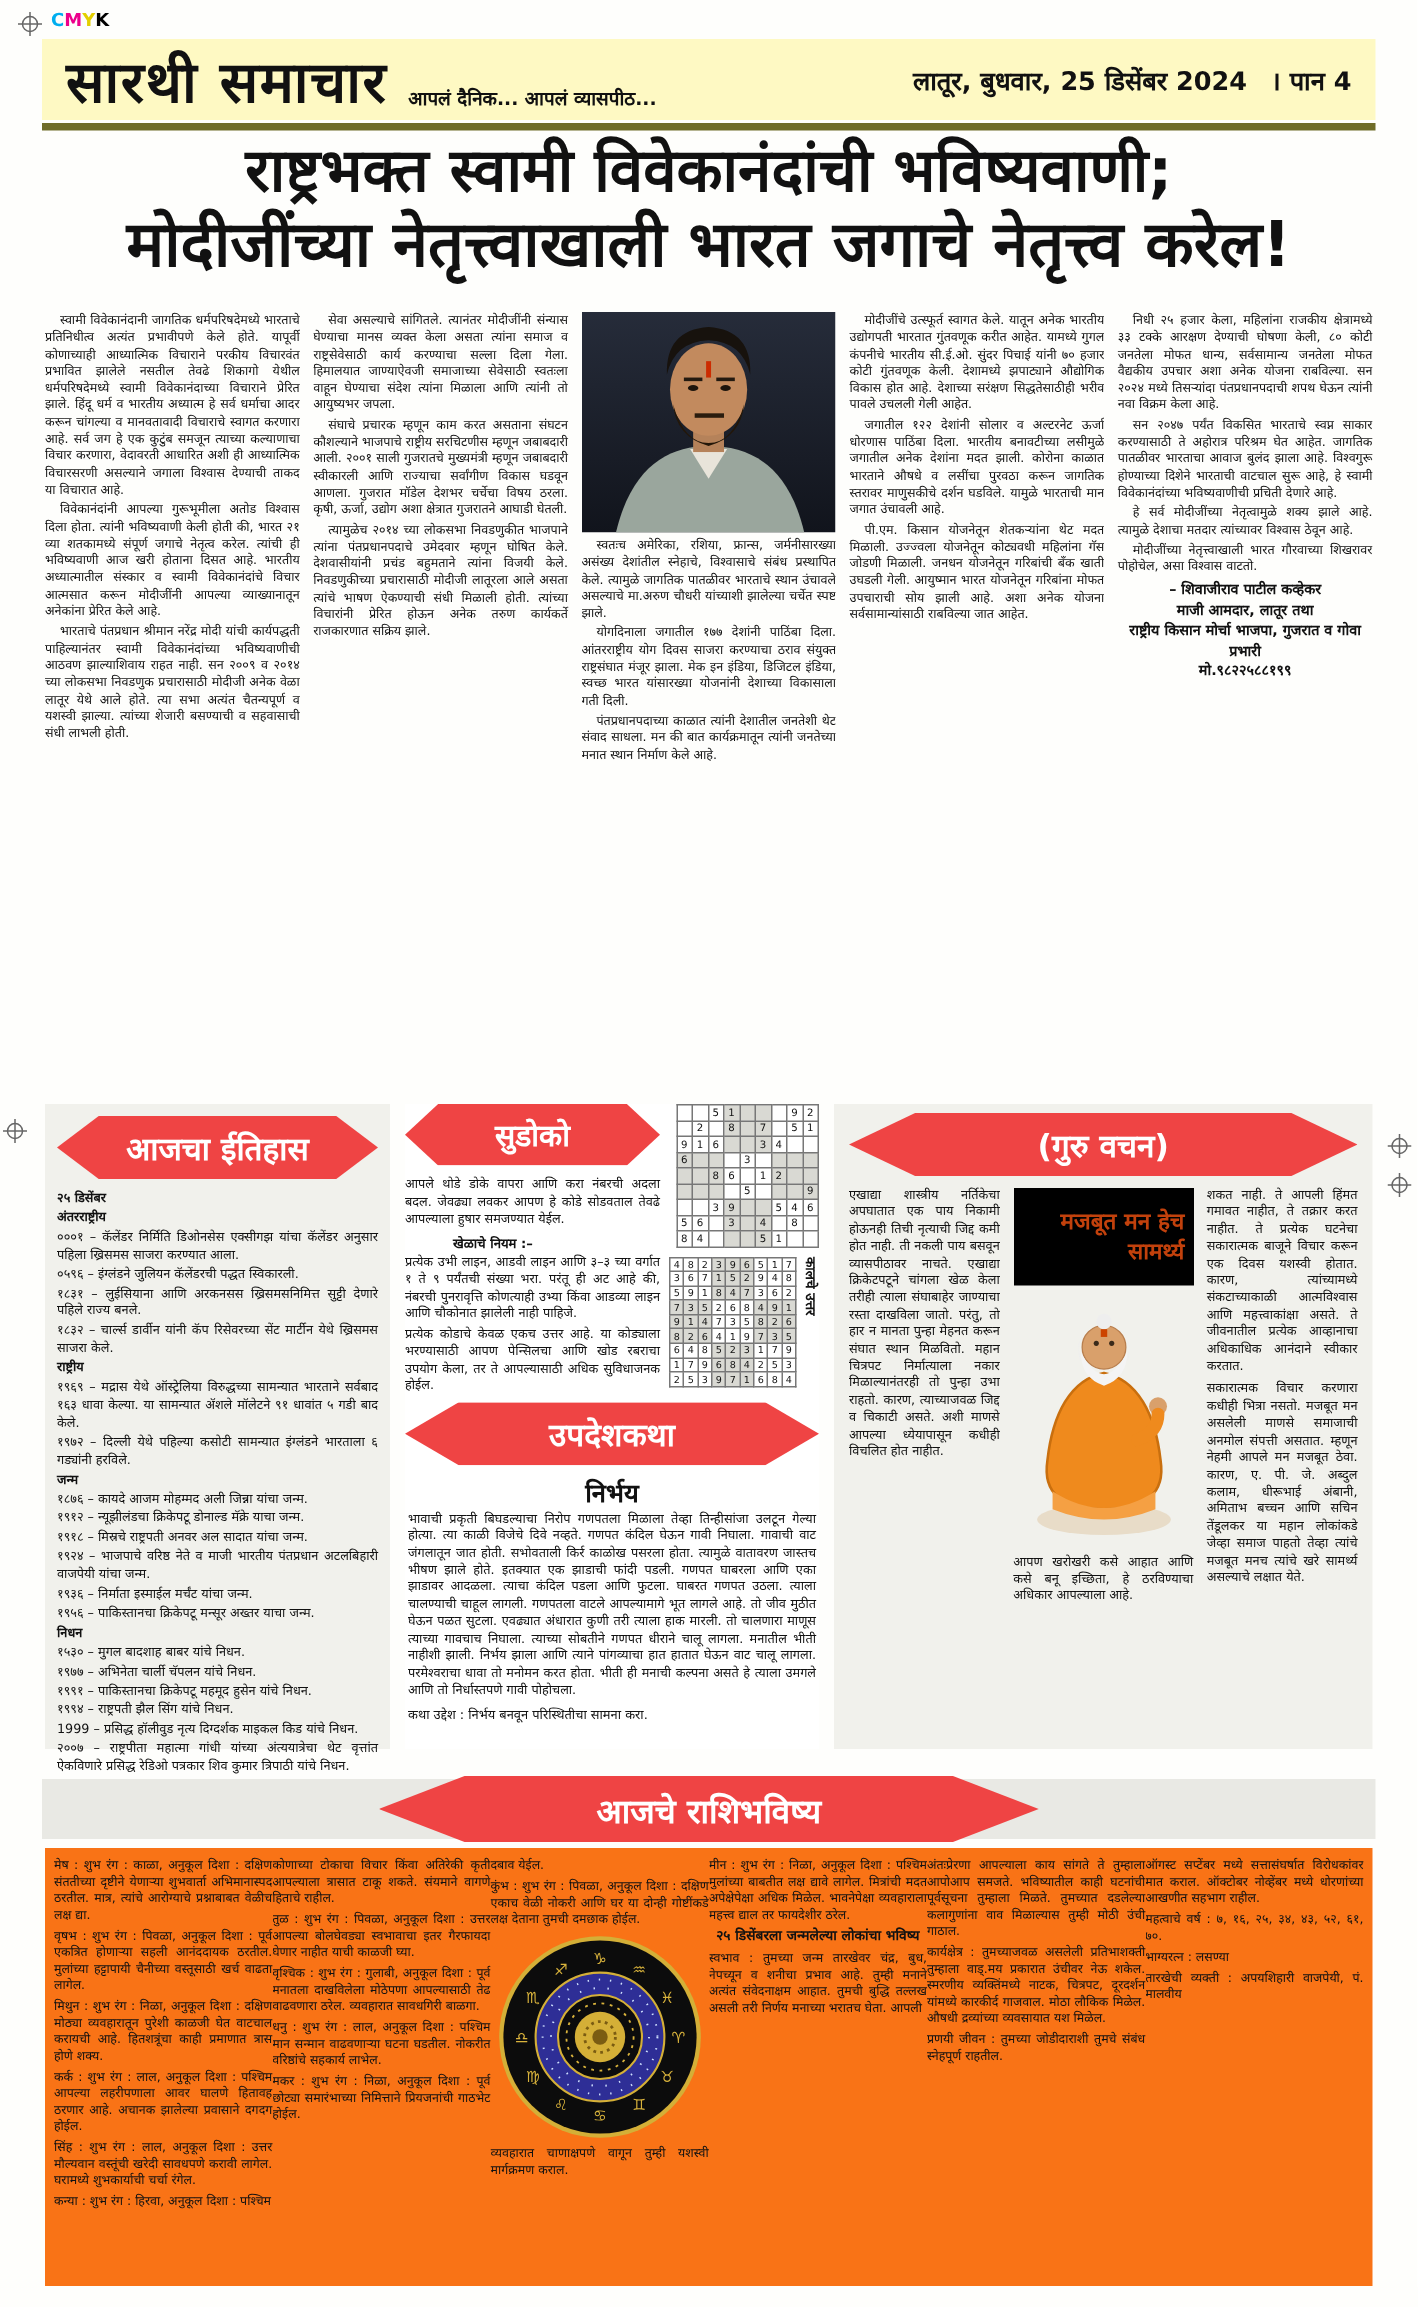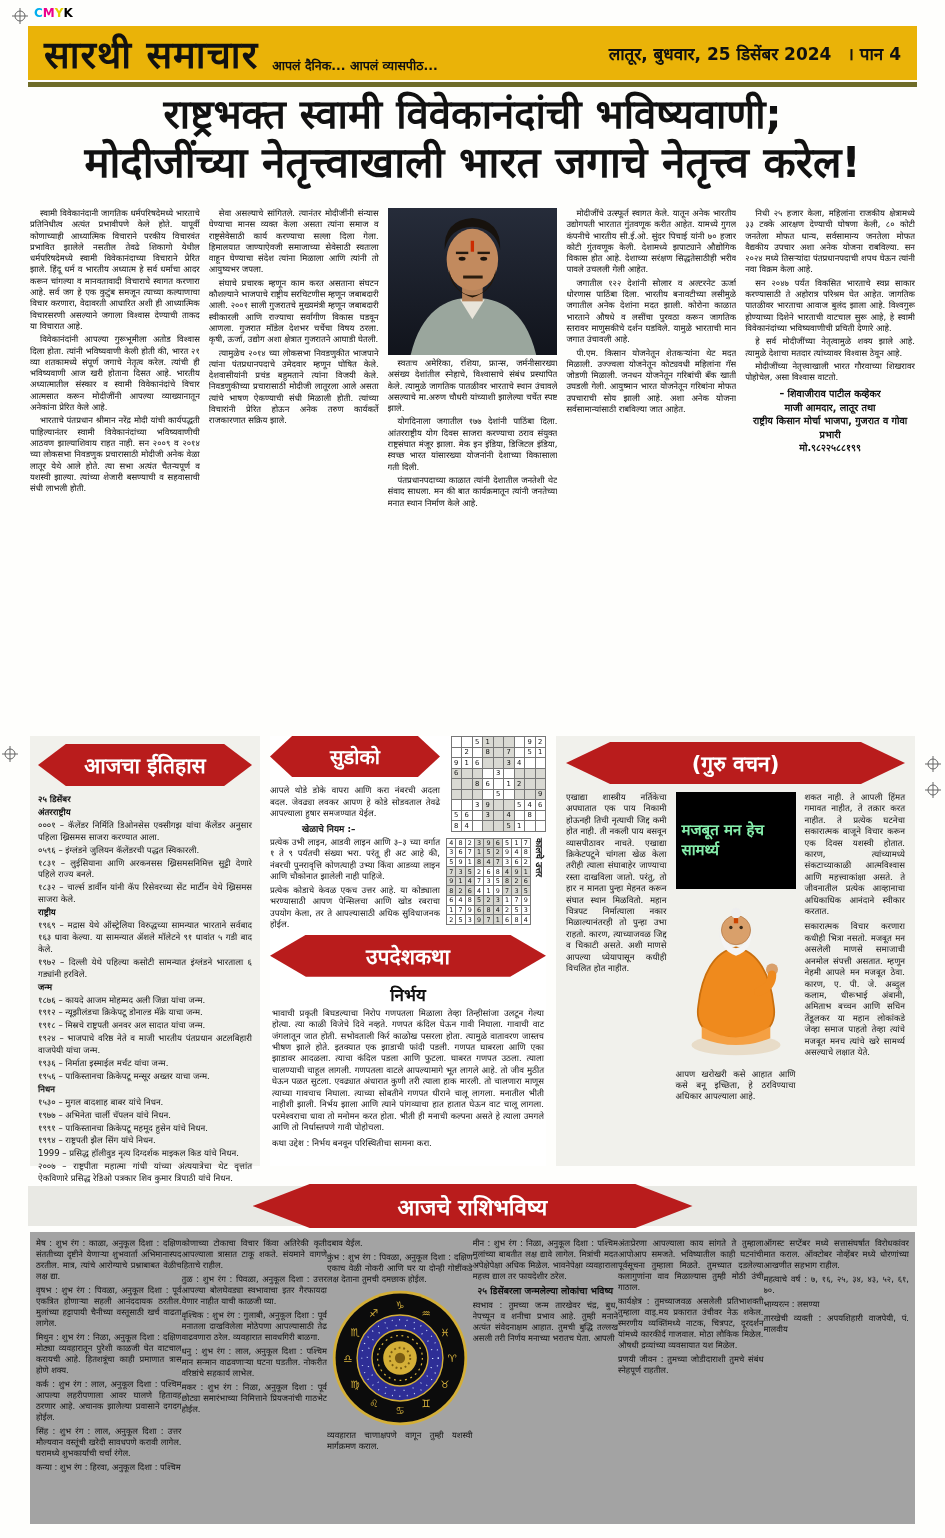--- a/index.html
+++ b/index.html
@@ -4,21 +4,21 @@
 <style>
   html,body{margin:0;padding:0;background:#fff;}
   .page{position:relative;width:945px;height:1538px;background:#fefefc;font-family:"DejaVu Sans","Liberation Sans",sans-serif;color:#111;overflow:hidden;}
 
   
   .regmark{position:absolute;width:16px;height:16px;}
   .cmyk{position:absolute;font-weight:bold;font-size:12px;font-family:"DejaVu Sans",sans-serif;}
   .cmyk .c{color:#00aeef}.cmyk .m{color:#ec008c}.cmyk .y{color:#e3cf00}.cmyk .k{color:#000}
 
   
-  .masthead{position:absolute;left:28px;top:26px;width:889px;height:54px;background:#eab308;display:flex;align-items:center;padding:0 16px;box-sizing:border-box;}
+  .masthead{position:absolute;left:28px;top:26px;width:889px;height:54px;background:#fef9c3;display:flex;align-items:center;padding:0 16px;box-sizing:border-box;}
   .mast-title{font-size:38px;font-weight:bold;letter-spacing:1px;white-space:nowrap;}
   .mast-tag{font-size:12.5px;font-weight:bold;margin:24px 0 0 14px;white-space:nowrap;}
   .mast-date{margin-left:auto;display:flex;gap:16px;align-items:center;font-size:17px;font-weight:bold;white-space:nowrap;}
   .rule{position:absolute;left:28px;top:82px;width:889px;height:5px;background:#6f6c28;}
 
   
   .headline{position:absolute;left:30px;top:90px;width:885px;text-align:center;font-weight:bold;line-height:1.2;}
   .headline .h1{font-size:40px;}
   .headline .h2{font-size:42px;}
 
@@ -29,21 +29,21 @@
   .photo{width:100%;height:147px;margin-bottom:3px;display:block;}
   .byline{font-weight:bold;text-align:center;font-size:9.6px;line-height:13.5px;margin-top:4px;}
   .byline p{margin:0;text-indent:0;}
 
   
   .sections{position:absolute;left:30px;top:736px;width:885px;height:430px;display:flex;gap:10px;}
   .panel{background:#f1f1ec;box-sizing:border-box;}
   .sec-left{width:230px;padding:8px;}
   .sec-mid{width:276px;background:#fff;box-sizing:border-box;}
   .sec-right{flex:1;padding:6px 10px;}
-  .banner{background:#b91c1c;color:#fff;font-weight:bold;text-align:center;font-size:21px;padding:7px 0;clip-path:polygon(0 50%,13% 0,87% 0,100% 50%,87% 100%,13% 100%);}
+  .banner{background:#ef4444;color:#fff;font-weight:bold;text-align:center;font-size:21px;padding:7px 0;clip-path:polygon(0 50%,13% 0,87% 0,100% 50%,87% 100%,13% 100%);}
   .hist-list{margin-top:8px;font-size:8.5px;line-height:11.9px;text-align:justify;}
   .hist-list .li{margin-bottom:1px;}
   .hist-list .cat{font-weight:bold;}
 
   .sud-top{display:flex;gap:6px;}
   .sud-left{flex:1;}
   .sud-left .banner{font-size:20px;}
   .sud-text{font-size:8.5px;line-height:11.5px;text-align:justify;margin-top:8px;}
   .sud-rules-label{font-weight:bold;font-size:8.8px;margin-top:3px;padding-left:32px;}
   .sud-grids{width:100px;}
@@ -54,26 +54,26 @@
   .sol-wrap{display:flex;gap:2px;justify-content:flex-end;}
   .sol-label{writing-mode:vertical-rl;font-size:9px;font-weight:bold;}
 
   .story-title{font-weight:bold;font-size:17px;text-align:center;margin:6px 0 2px;}
   .story-text{font-size:8.5px;line-height:11.4px;text-align:justify;padding:0 2px;}
   .story-moral{font-size:8.6px;margin-top:4px;padding:0 2px;}
 
   .guru-body{display:flex;gap:9px;margin-top:8px;font-size:8.5px;line-height:11.4px;text-align:justify;}
   .gcol{flex:1;}
   .gmid{width:120px;display:flex;flex-direction:column;gap:6px;align-items:center;}
-  .gbox{background:#000;color:#86efac;font-weight:bold;font-size:15px;text-align:left;padding:28px 6px;line-height:1.35;width:100%;box-sizing:border-box;}
+  .gbox{background:#000;color:#c2410c;font-weight:bold;font-size:15px;text-align:right;padding:12px 6px;line-height:1.35;width:100%;box-sizing:border-box;}
 
   
   .horo-strip{position:absolute;left:28px;top:1186px;width:889px;height:40px;background:#e9e9e4;display:flex;align-items:center;justify-content:center;}
   .horo-strip .banner{width:440px;font-size:22px;}
-  .horo-body{position:absolute;left:30px;top:1232px;width:885px;height:292px;background:#a3a3a3;display:flex;gap:0;padding:6px;box-sizing:border-box;font-size:8.3px;line-height:11px;text-align:justify;}
+  .horo-body{position:absolute;left:30px;top:1232px;width:885px;height:292px;background:#f97316;display:flex;gap:0;padding:6px;box-sizing:border-box;font-size:8.3px;line-height:11px;text-align:justify;}
   .hcol{flex:1;overflow:hidden;}
   .hcol p{margin:0 0 3px;}
   .bday{font-weight:bold;text-align:center;font-size:9.2px;line-height:12px;margin:3px 0;}
   .wheel{display:block;margin:2px auto;}
 </style>
 </head>
 <body>
 
 <div class="page">
 

